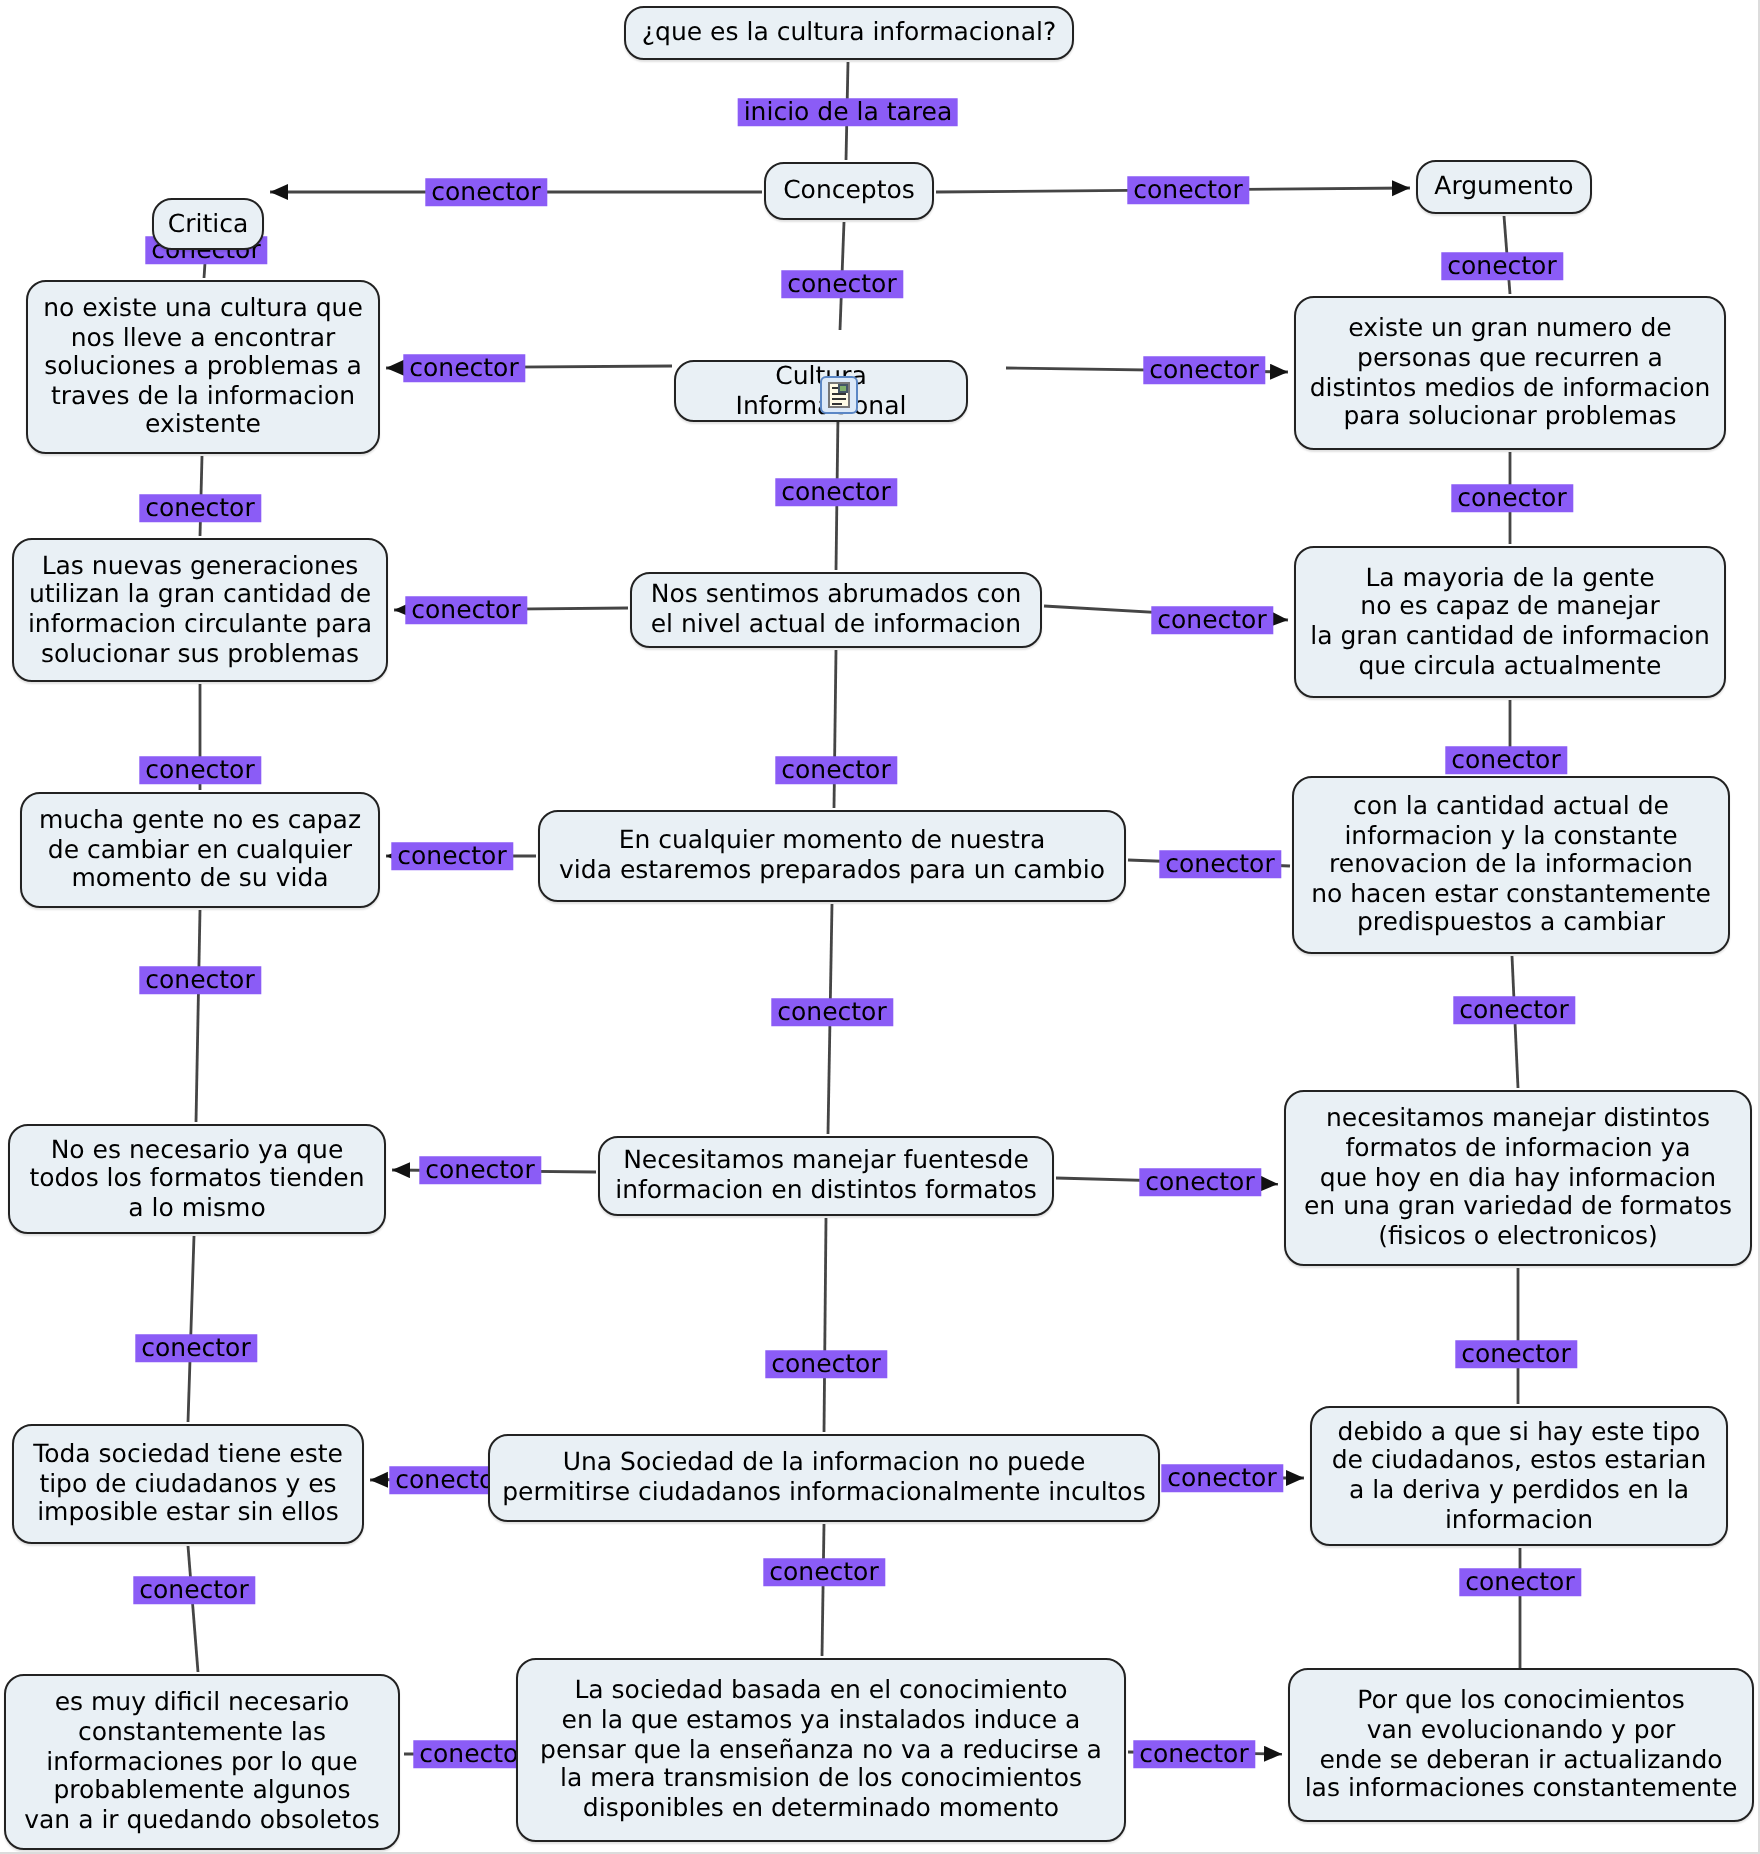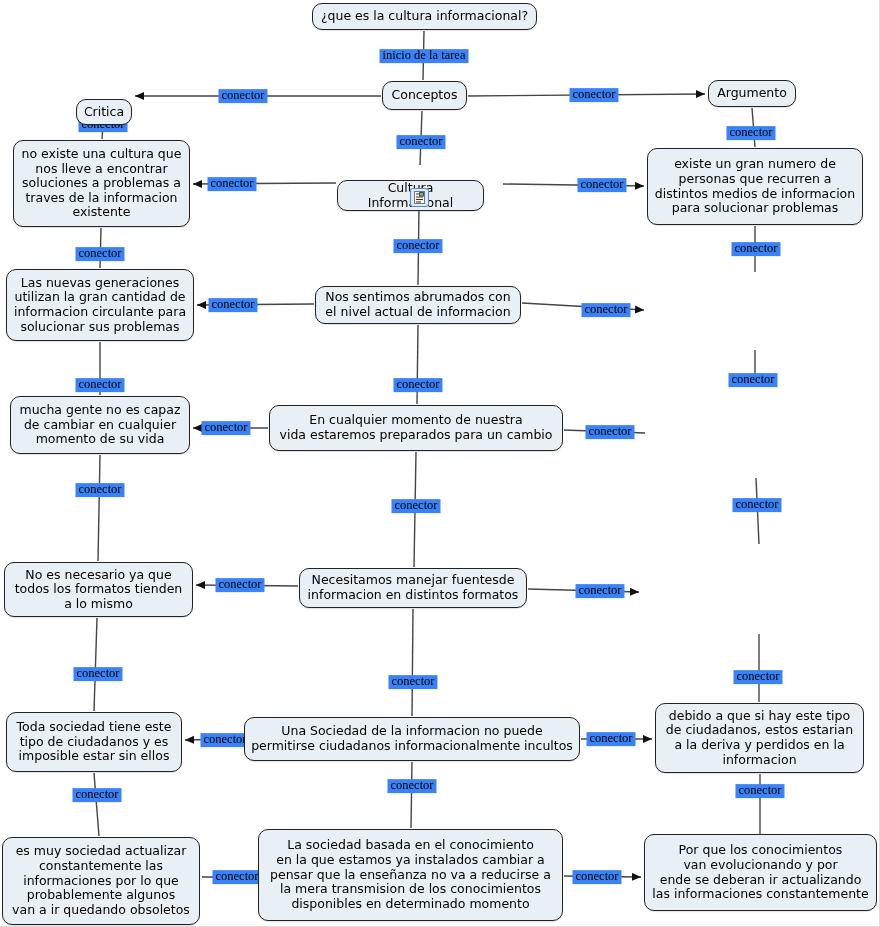--- a/index.html
+++ b/index.html
@@ -13,23 +13,22 @@
   .node{
     position:absolute;box-sizing:border-box;z-index:2;
     background:#e9f0f5;border:1px solid #222;border-radius:10px;
     display:flex;align-items:center;justify-content:center;
     text-align:center;white-space:pre-line;
     font-size:12.5px;line-height:1.17;padding:2px 5px;
     box-shadow:0 1px 1px rgba(0,0,0,0.12);
   }
   .link-label{
     position:absolute;z-index:1;transform:translate(-50%,-50%);
-    background:#3b82f6;padding:0 3px;font-size:12.5px;line-height:1.1;
+    background:#8b5cf6;padding:0 3px;font-size:12.5px;line-height:1.1;
     white-space:nowrap;
-    font-family:Liberation Serif, serif;
   }
   .res-icon{position:absolute;z-index:3;width:19px;height:19px;}
 </style>
 </head>
 <body>
 
 <div class="canvas">
 
   <svg class="wires" width="880" height="927" viewBox="0 0 880 927">
     <defs>
@@ -95,44 +94,58 @@
 solucionar sus problemas</div>
   <div class="node" style="left:10px;top:396px;width:180px;height:58px">mucha gente no es capaz
 de cambiar en cualquier
 momento de su vida</div>
   <div class="node" style="left:4px;top:562px;width:189px;height:55px">No es necesario ya que
 todos los formatos tienden
 a lo mismo</div>
   <div class="node" style="left:6px;top:712px;width:176px;height:60px">Toda sociedad tiene este
 tipo de ciudadanos y es
 imposible estar sin ellos</div>
-  <div class="node" style="left:2px;top:837px;width:198px;height:88px">es muy sociedad actualizar
+  <div class="node" style="left:2px;top:837px;width:198px;height:88px">es muy dificil necesario
 constantemente las
 informaciones por lo que
 probablemente algunos
 van a ir quedando obsoletos</div>
 
   <div class="node" style="left:315px;top:286px;width:206px;height:38px">Nos sentimos abrumados con
 el nivel actual de informacion</div>
   <div class="node" style="left:269px;top:405px;width:294px;height:46px">En cualquier momento de nuestra
 vida estaremos preparados para un cambio</div>
   <div class="node" style="left:299px;top:568px;width:228px;height:40px">Necesitamos manejar fuentesde
 informacion en distintos formatos</div>
   <div class="node" style="left:244px;top:717px;width:336px;height:44px">Una Sociedad de la informacion no puede
 permitirse ciudadanos informacionalmente incultos</div>
   <div class="node" style="left:258px;top:829px;width:305px;height:92px">La sociedad basada en el conocimiento
-en la que estamos ya instalados cambiar a
+en la que estamos ya instalados induce a
 pensar que la enseñanza no va a reducirse a
 la mera transmision de los conocimientos
 disponibles en determinado momento</div>
 
   <div class="node" style="left:647px;top:148px;width:216px;height:77px">existe un gran numero de
 personas que recurren a
 distintos medios de informacion
 para solucionar problemas</div>
+  <div class="node" style="left:647px;top:273px;width:216px;height:76px">La mayoria de la gente
+no es capaz de manejar
+la gran cantidad de informacion
+que circula actualmente</div>
+  <div class="node" style="left:646px;top:388px;width:219px;height:89px">con la cantidad actual de
+informacion y la constante
+renovacion de la informacion
+no hacen estar constantemente
+predispuestos a cambiar</div>
+  <div class="node" style="left:642px;top:545px;width:234px;height:88px">necesitamos manejar distintos
+formatos de informacion ya
+que hoy en dia hay informacion
+en una gran variedad de formatos
+(fisicos o electronicos)</div>
   <div class="node" style="left:655px;top:703px;width:209px;height:70px">debido a que si hay este tipo
 de ciudadanos, estos estarian
 a la deriva y perdidos en la
 informacion</div>
   <div class="node" style="left:644px;top:834px;width:233px;height:77px">Por que los conocimientos
 van evolucionando y por
 ende se deberan ir actualizando
 las informaciones constantemente</div>
 
   <div class="res-icon" style="left:410px;top:188px">

